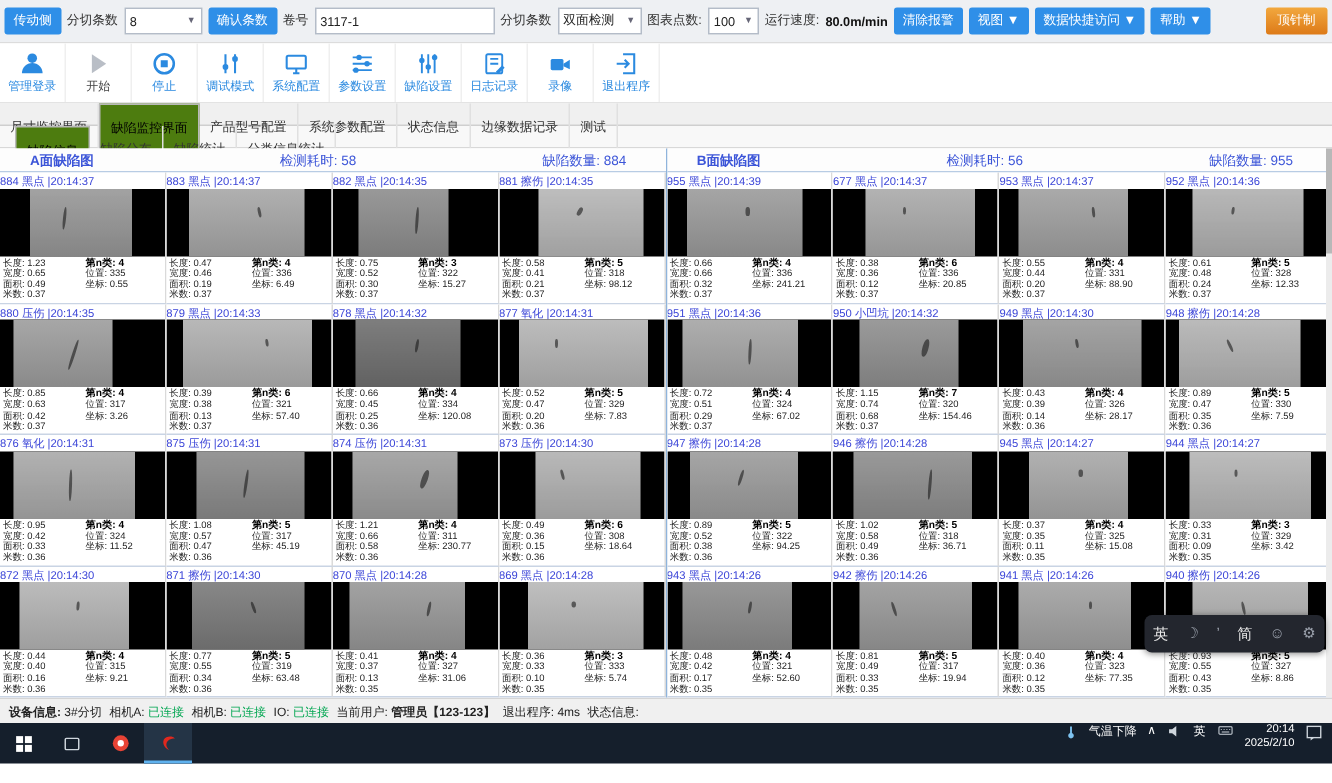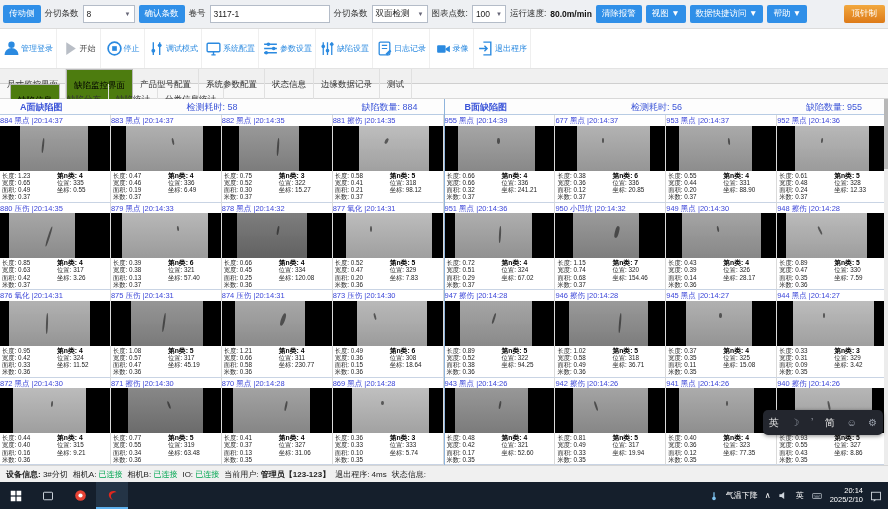--- a/index.html
+++ b/index.html
@@ -15,21 +15,21 @@
   .btn-blue{border:none;background:#2f8fe8;color:#fff;border-radius:2px;padding:3px 6px;font-size:8.5px;font-family:inherit;cursor:pointer}
   .btn-orange{border:none;background:linear-gradient(#f2a83e,#dd7a18);color:#fff;border-radius:2px;padding:3px 8px;font-size:8.5px;font-family:inherit;margin-left:auto}
   .lbl{color:#333}
   .combo,.inputbox{background:#fff;border:1px solid #b4bcc8;height:18px;display:flex;align-items:center;padding:0 3px;gap:3px}
   .combo .arr{margin-left:auto;font-size:6px;color:#667}
   .w52{width:52px}.w120{width:120px}.w56{width:56px}.w34{width:34px}
   .speedval{font-weight:bold;color:#111}
 
   
   .tb2{height:40px;background:#fff;border-bottom:1px solid #e3e3e3;display:flex;align-items:stretch}
-  .icon-btn{min-width:44px;padding:0 3px;display:flex;align-items:center;justify-content:center;gap:1px;color:#2b8ae0;font-size:8px;border-right:1px solid #efefef;background:#fff;border-top:none;border-bottom:none;border-left:none;font-family:inherit;cursor:pointer}
+  .icon-btn{min-width:44px;padding:0 3px;display:flex;flex-direction:column;align-items:center;justify-content:center;gap:1px;color:#2b8ae0;font-size:8px;border-right:1px solid #efefef;background:#fff;border-top:none;border-bottom:none;border-left:none;font-family:inherit;cursor:pointer}
   .icon-btn .dark{color:#444}
   .icon-btn svg{width:17px;height:17px}
 
   
   .tabs{height:15px;background:#f0f0f0;display:flex;align-items:stretch;border-bottom:1px solid #cfcfcf;font-size:8.5px}
   .tab{padding:16px 7px;display:flex;align-items:center;color:#333;border-right:1px solid #e0e0e0;cursor:pointer}
   .tab.active{background:#4d7c0f;border:1px solid #b9b9b9;border-bottom:1px solid #fff;color:#000;margin-bottom:-1px}
   .subtabs{height:15px;background:#f8f8f8;display:flex;align-items:stretch;border-bottom:1px solid #d8d8d8;font-size:8.5px;padding-left:10px}
 
   
@@ -56,21 +56,21 @@
   .ime .dim{color:#9aa0ab}
 
   
   .statusbar{height:17px;background:#f0f0f0;border-top:1px solid #d5d5d5;display:flex;align-items:center;gap:5px;padding:0 6px;font-size:8px;white-space:nowrap}
   .green{color:#00a651}
 
   
   .taskbar{height:27px;background:#151f2c;display:flex;align-items:stretch;color:#fff}
   .tb-icon{width:32px;display:flex;align-items:center;justify-content:center;cursor:pointer}
   .tb-icon.active{background:#243446;box-shadow:inset 0 -2px 0 #5fb2ef}
-  .tray{margin-left:auto;display:flex;align-items:center;gap:7px;padding:0 6px;font-size:8px}
+  .tray{margin-left:auto;display:flex;gap:7px;padding:0 6px;font-size:8px}
   .clock{text-align:right;font-size:7.5px;line-height:8.5px}
 </style>
 </head>
 <body>
 
 <div class="screen">
 
 
   <div class="tb1">
     <button class="btn-blue">传动侧</button>

